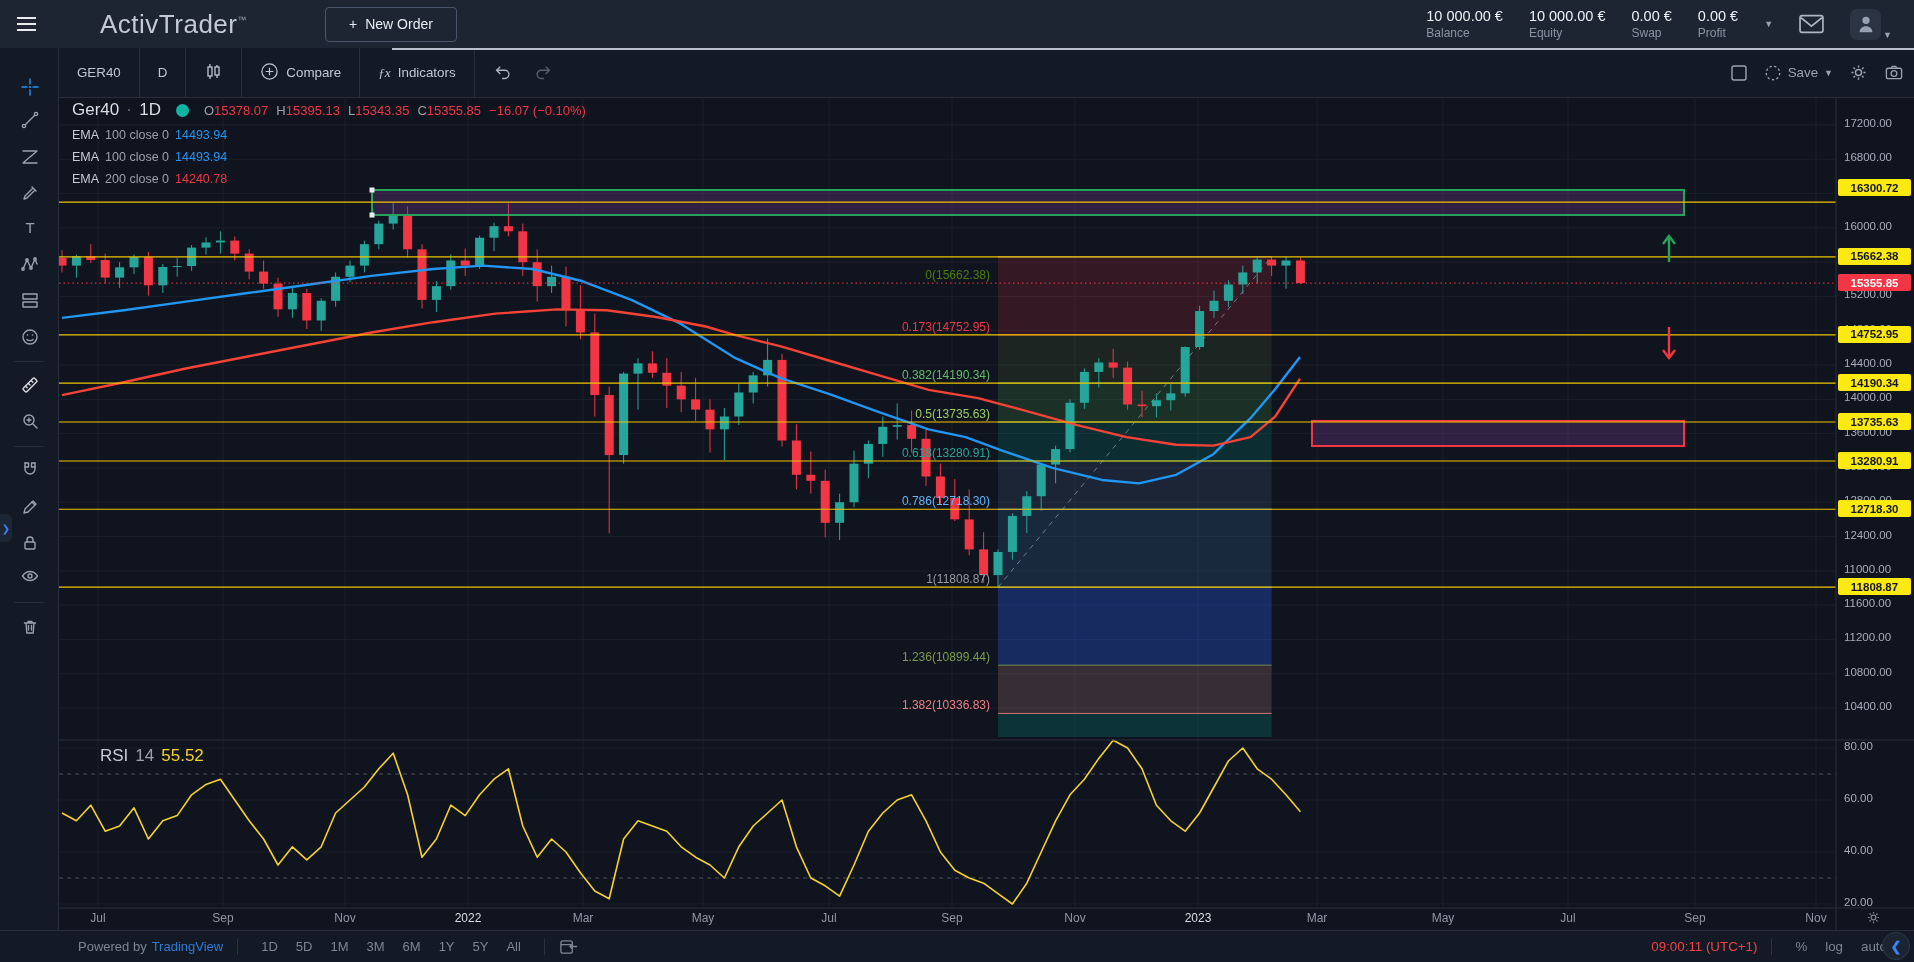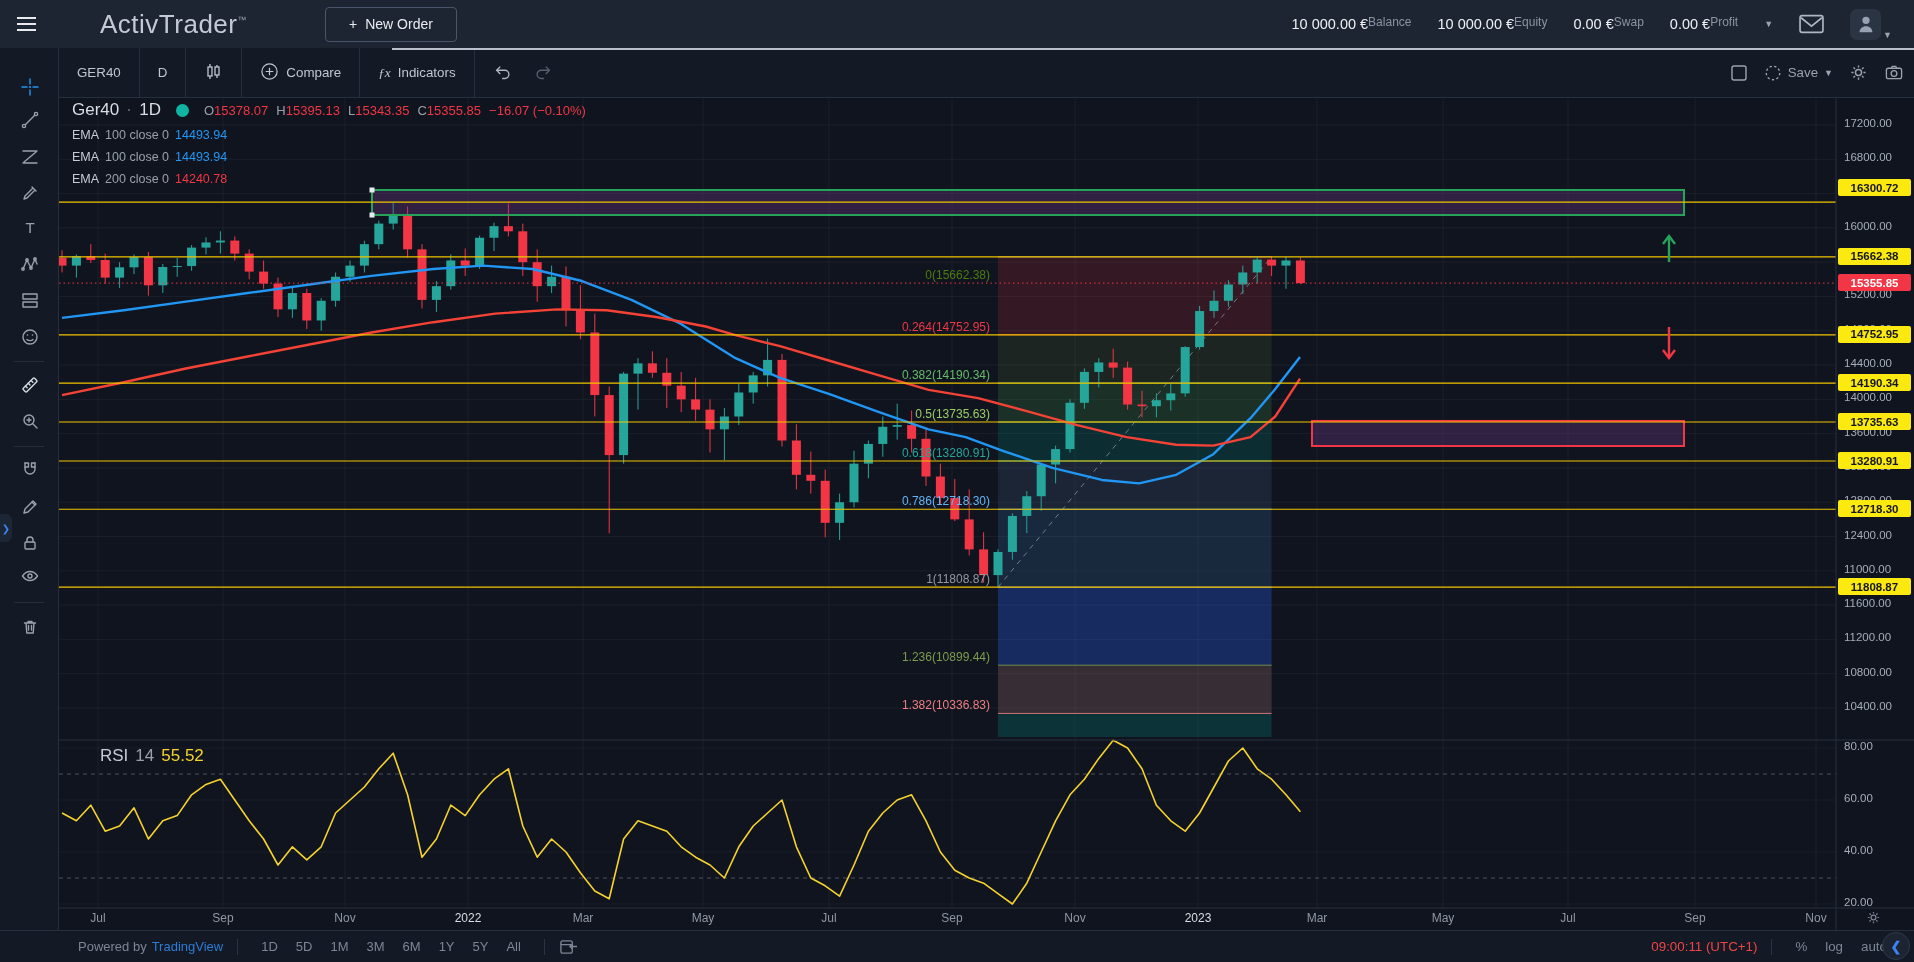--- a/index.html
+++ b/index.html
@@ -8,21 +8,21 @@
   button{background:none;border:none;color:inherit;padding:0;cursor:pointer;font-family:inherit;}
 
   
   #topbar{position:absolute;left:0;top:0;width:1914px;height:48px;background:#1d2532;display:flex;align-items:center;z-index:20;}
   #hamburger{width:52px;display:flex;flex-direction:column;gap:4px;align-items:center;}
   #hamburger span{display:block;width:19px;height:2px;background:#e8eaed;}
   #logo{margin-left:48px;font-size:26px;letter-spacing:.5px;color:#c3cad4;font-weight:400;}
   #logo sup{font-size:9px;color:#9aa3b0;}
   #new-order{margin-left:78px;width:132px;height:35px;border:1px solid #49556a;border-radius:4px;color:#e8ecf2;font-size:14px;display:flex;align-items:center;justify-content:center;gap:8px;}
   #acct{position:absolute;right:22px;top:0;height:48px;display:flex;align-items:center;gap:26px;}
-  .stat{display:flex;flex-direction:row;line-height:1.25;}
+  .stat{display:flex;flex-direction:column;line-height:1.25;}
   .stat .v{font-size:14.5px;color:#eef1f5;}
   .stat .l{font-size:12px;color:#8b94a4;}
   .caret{color:#9aa3b0;font-size:9px;}
   #avatar-wrap{display:flex;align-items:flex-end;gap:2px;}
   #avatar{width:31px;height:31px;border-radius:7px;background:#2a3443;display:flex;align-items:center;justify-content:center;}
 
   
   #ctoolbar{position:absolute;left:59px;top:48px;width:1855px;height:50px;background:#131a26;border-bottom:1px solid #272e3c;display:flex;align-items:center;z-index:15;font-size:14px;color:#bfc7d2;}
   .tb-item{display:flex;align-items:center;gap:7px;padding:0 18px;height:100%;}
   .tb-sep{width:1px;height:50px;background:#272e3c;}
@@ -584,21 +584,21 @@
       <div class="tick" style="left: 1844px; top: 562.824px;">11000.00</div>
       <div class="tick" style="left: 1844px; top: 597.118px;">11600.00</div>
       <div class="tick" style="left: 1844px; top: 631.412px;">11200.00</div>
       <div class="tick" style="left: 1844px; top: 665.706px;">10800.00</div>
       <div class="tick" style="left: 1844px; top: 700px;">10400.00</div>
       <div class="tick" style="left: 1844px; top: 740px;">80.00</div>
       <div class="tick" style="left: 1844px; top: 792px;">60.00</div>
       <div class="tick" style="left: 1844px; top: 844px;">40.00</div>
       <div class="tick" style="left: 1844px; top: 896px;">20.00</div>
       <div class="fiblabel" style="left: 820px; top: 241.828px; color: #4d7c0f; margin-top: 26px;">0(15662.38)</div>
-      <div class="fiblabel" style="left: 820px; top: 319.799px; color: rgb(242, 54, 69);">0.264(14752.95)</div>
+      <div class="fiblabel" style="left: 820px; top: 319.799px; color: rgb(242, 54, 69);">0.173(14752.95)</div>
       <div class="fiblabel" style="left: 820px; top: 368.034px; color: rgb(102, 187, 106);">0.382(14190.34)</div>
       <div class="fiblabel" style="left: 820px; top: 407.019px; color: rgb(156, 204, 101);">0.5(13735.63)</div>
       <div class="fiblabel" style="left: 820px; top: 446.004px; color: rgb(38, 166, 154);">0.618(13280.91)</div>
       <div class="fiblabel" style="left: 820px; top: 494.24px; color: rgb(100, 181, 246);">0.786(12718.30)</div>
       <div class="fiblabel" style="left: 820px; top: 572.21px; color: rgb(149, 152, 161);">1(11808.87)</div>
       <div class="fiblabel" style="left: 820px; top: 650.18px; color: rgb(125, 155, 78);">1.236(10899.44)</div>
       <div class="fiblabel" style="left: 820px; top: 698.416px; color: rgb(239, 127, 130);">1.382(10336.83)</div>
       <div class="badge y" style="top: 179px;">16300.72</div>
       <div class="badge y" style="top: 247.828px;">15662.38</div>
       <div class="badge y" style="top: 325.799px;">14752.95</div>

